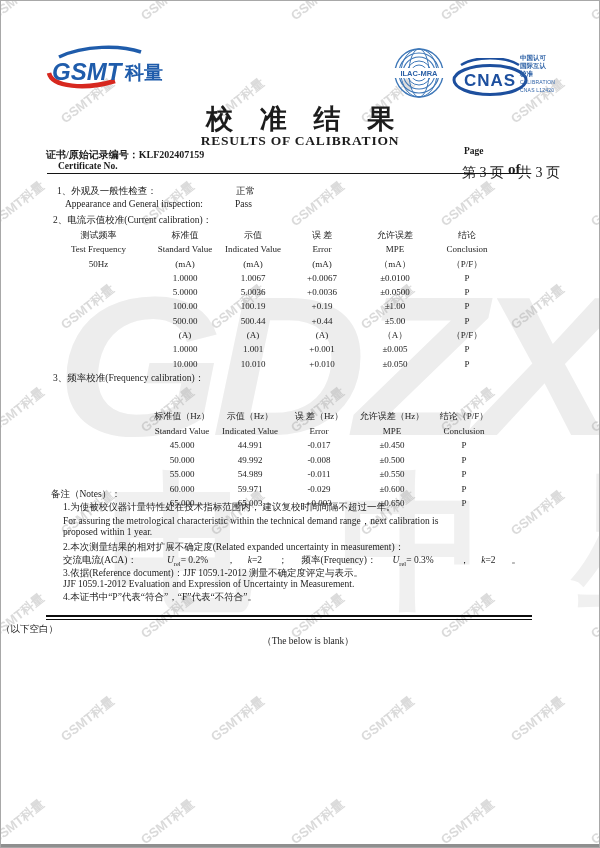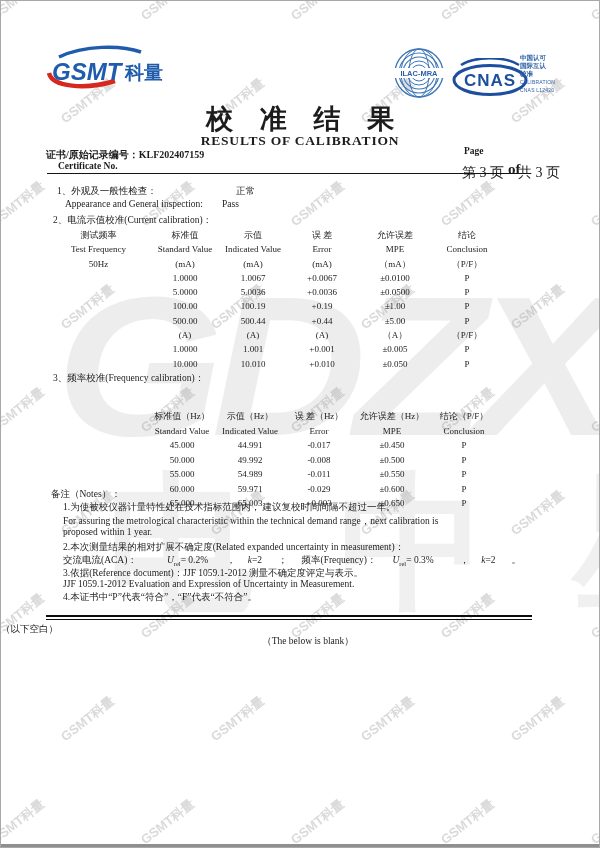--- a/index.html
+++ b/index.html
@@ -37,21 +37,21 @@
   .cert-line2{top:160px;left:45px;font-size:9.5px;font-weight:bold;padding-left:12px;}
   .page-line1{top:163px;left:461px;font-size:14px;font-weight:normal;}
   .page-en1{top:145px;left:463px;font-size:9.5px;font-weight:bold;}
   .page-en2{top:160px;left:507px;font-size:15px;font-weight:bold;}
   .hr-line{top:172px;left:46px;width:484px;border-top:1.8px solid #141414;height:0;}
   
   .b{font-size:9.5px;}
   .item1-cn{top:184px;left:56px;}
   .item1-val-cn{top:184px;left:235px;}
   .item1-en{top:198px;left:64px;}
-  .item1-val-en{top:198px;left:221px;text-align:center;}
+  .item1-val-en{top:198px;left:234px;text-align:center;}
   .item2{top:213px;left:52px;}
   .item3{top:371px;left:52px;text-align:center;}
   
   .ctable{position:absolute;display:grid;grid-template-columns:105px 68px 68px 70px 76px 68px;
     font-size:9px;color:#1c1c1c;}
   .tcell{text-align:center;white-space:nowrap;overflow:visible;}
   .cur-table{top:227px;left:45px;}
   .cur-table .tcell{height:14.3px;line-height:14.3px;}
   .freq-table{top:384px;left:42px;margin-top:24px;}
   .freq-table .tcell{height:14.5px;line-height:14.5px;}

